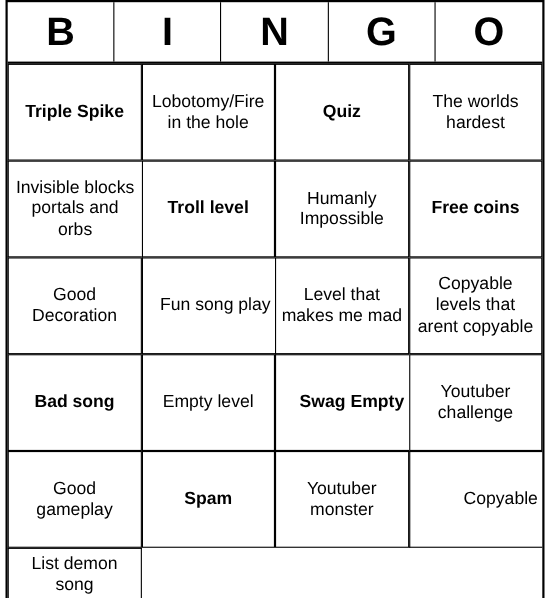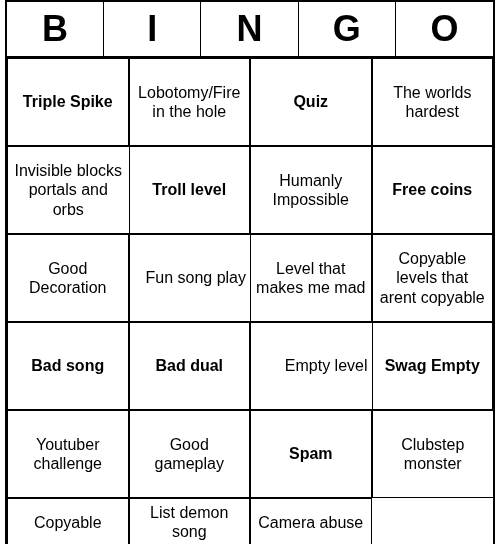--- a/index.html
+++ b/index.html
@@ -106,43 +106,37 @@
       <div class="bingo-cell">
         <span class="cell-text small">Level that makes me mad</span>
       </div>
       <div class="bingo-cell">
         <span class="cell-text xsmall">Copyable levels that arent copyable</span>
       </div>
       <div class="bingo-cell">
         <span class="cell-text large">Bad song</span>
       </div>
       <div class="bingo-cell">
-        <span class="cell-text large">Bad dual</span>
-      </div>
-      <div class="bingo-cell">
         <span class="cell-text medium">Empty level</span>
       </div>
       <div class="bingo-cell">
         <span class="cell-text large">Swag Empty</span>
       </div>
       <div class="bingo-cell">
         <span class="cell-text xsmall">Youtuber challenge</span>
       </div>
       <div class="bingo-cell">
         <span class="cell-text small">Good gameplay</span>
       </div>
       <div class="bingo-cell">
         <span class="cell-text large">Spam</span>
       </div>
       <div class="bingo-cell">
-        <span class="cell-text small">Clubstep monster</span>
+        <span class="cell-text small">Youtuber monster</span>
       </div>
       <div class="bingo-cell">
         <span class="cell-text medium">Copyable</span>
       </div>
       <div class="bingo-cell">
         <span class="cell-text small">List demon song</span>
       </div>
-      <div class="bingo-cell">
-        <span class="cell-text small">Camera abuse</span>
-      </div>
     </div>
 </div>
 
 </body></html>

